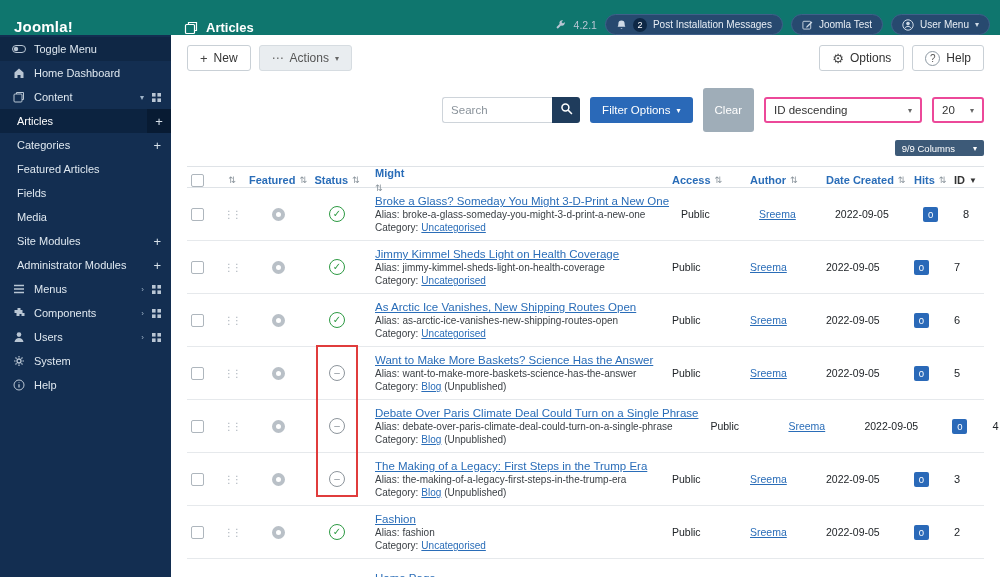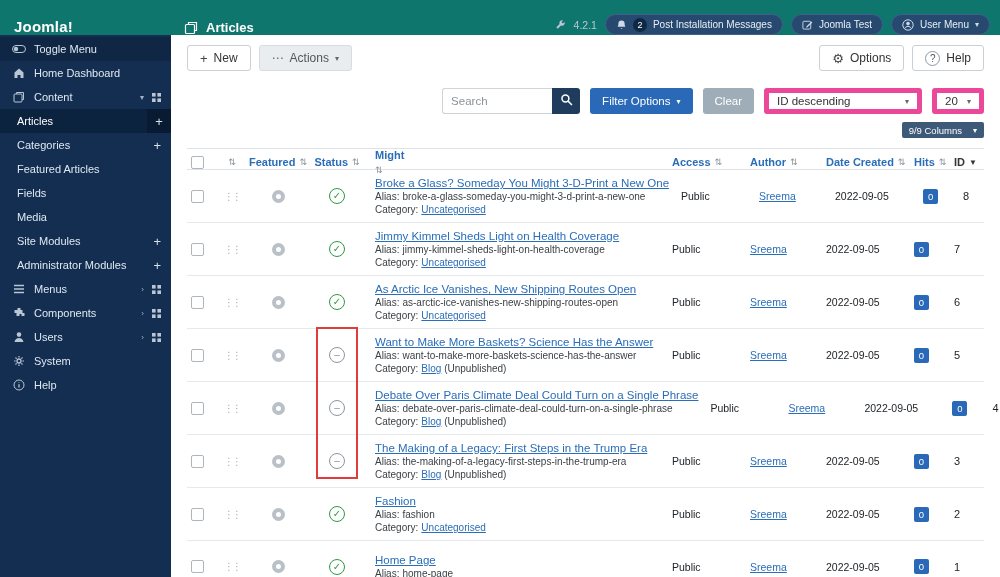--- a/index.html
+++ b/index.html
@@ -46,27 +46,27 @@
   .gear { font-size:13px; color:#444; line-height:1; }
   .help-q { width:15px; height:15px; border:1px solid #8d99a3; border-radius:50%; font-size:10px; display:flex; align-items:center; justify-content:center; color:#555; }
 
   .filter-row { display:flex; justify-content:flex-end; align-items:center; gap:10px; padding:17px 16px 0; }
   .search-group { display:flex; }
   .search-input { width:110px; height:26px; border:1px solid #ced4da; border-right:none; border-radius:3px 0 0 3px; padding:0 8px; font-size:11.5px; color:#333; outline:none; font-family:inherit; }
   .search-input::placeholder { color:#8a939b; }
   .search-btn { width:28px; height:26px; background:#1f3c5c; border:none; border-radius:0 3px 3px 0; display:flex; align-items:center; justify-content:center; cursor:pointer; }
   .btn-filter { background:#2a69b8; color:#fff; border:none; height:26px; padding:0 12px; border-radius:3px; font-size:11.5px; display:flex; align-items:center; gap:6px; cursor:pointer; font-family:inherit; }
   .caret-w { font-size:8px; color:#fff; }
-  .btn-clear { background:#9fadb8; color:#fff; border:none; height:26px; padding:0 12px; border-radius:3px; font-size:11.5px; cursor:pointer; font-family:inherit; }
-  .select { height:26px; border:5px solid #ec4899; border-radius:3px; display:flex; align-items:center; justify-content:space-between; padding:0 8px; font-size:11.5px; color:#333; background:#fff; cursor:pointer; }
+  .btn-clear { background:#9fadb8; color:#fff; border:none; height:44px; padding:0 12px; border-radius:3px; font-size:11.5px; cursor:pointer; font-family:inherit; }
+  .select { height:26px; border:2px solid #ec4899; border-radius:3px; display:flex; align-items:center; justify-content:space-between; padding:0 8px; font-size:11.5px; color:#333; background:#fff; cursor:pointer; }
   .select.sort { width:158px; }
   .select.limit { width:52px; }
 
   .columns-row { display:flex; justify-content:flex-end; padding:8px 16px 0; }
-  .btn-columns { background:#3d5a78; color:#fff; height:16px; border:none; border-radius:2px; font-size:9.5px; display:flex; align-items:center; gap:11px; padding:0 7px; cursor:pointer; font-family:inherit; }
+  .btn-columns { background:#3d5a78; color:#fff; height:16px; border:none; border-radius:2px; font-size:9.5px; display:flex; align-items:center; gap:18px; padding:0 7px; cursor:pointer; font-family:inherit; }
 
   
   .table-wrap { position:relative; margin:10px 16px 0; }
   .thead, .trow { display:grid; grid-template-columns:30px 30px 62px 56px 1fr 80px 76px 88px 38px 32px; align-items:center; }
   .thead { height:22px; border-top:1px solid #dfe3e7; border-bottom:1px solid #dfe3e7; }
   .th { font-size:11px; font-weight:bold; color:#2a6db8; display:flex; align-items:center; gap:4px; cursor:pointer; }
   .th.center { justify-content:center; }
   .th.dark { color:#333; }
   .sort-ico { color:#8a949c; font-size:9px; font-weight:normal; }
   .sort-ico.solid { color:#333; font-size:8px; }

